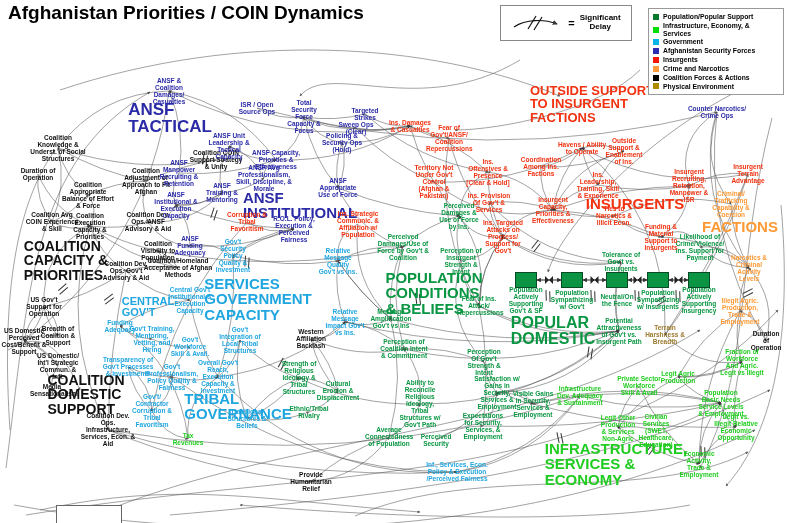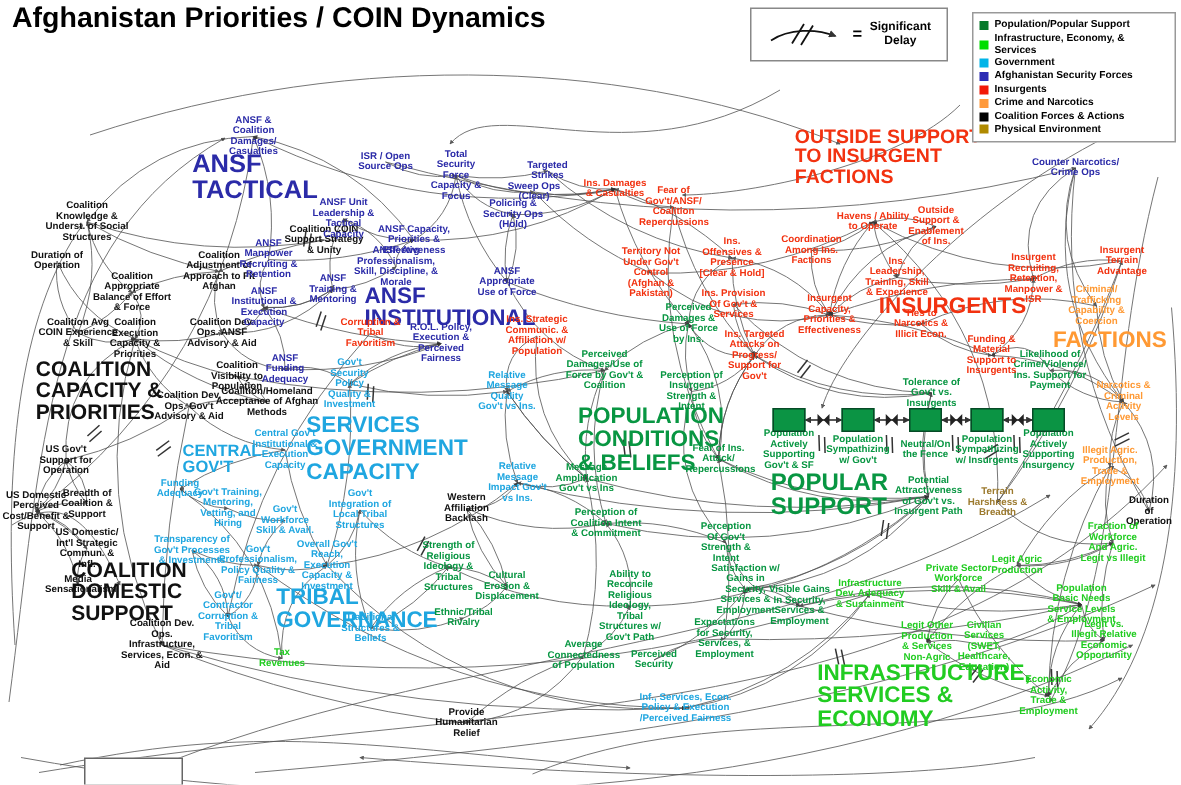--- a/index.html
+++ b/index.html
@@ -427,21 +427,21 @@
 CAPACITY</div>
     <div class="cluster" style="left: 238px; top: 406px; font-size: 15px; color: rgb(31, 166, 224);">TRIBAL
 GOVERNANCE</div>
     <div class="cluster" style="left: 86px; top: 394px; font-size: 14px; color: rgb(17, 17, 17);">COALITION
 DOMESTIC
 SUPPORT</div>
     <div class="cluster" style="left: 434px; top: 293px; font-size: 15px; color: rgb(8, 150, 66);">POPULATION
 CONDITIONS
 &amp; BELIEFS</div>
     <div class="cluster" style="left: 553px; top: 331px; font-size: 16px; color: rgb(8, 150, 66);">POPULAR
-SUPPORT</div>
+DOMESTIC</div>
     <div class="cluster" style="left: 592px; top: 104px; font-size: 13px; color: rgb(242, 50, 16);">OUTSIDE SUPPORT
 TO INSURGENT
 FACTIONS</div>
     <div class="cluster" style="left: 635px; top: 204px; font-size: 15px; color: rgb(242, 50, 16);">INSURGENTS</div>
     <div class="cluster" style="left: 740px; top: 227px; font-size: 15px; color: rgb(255, 153, 51);">FACTIONS</div>
     <div class="cluster" style="left: 616px; top: 464px; font-size: 15px; color: rgb(33, 204, 33);">INFRASTRUCTURE,
 SERVICES &amp;
 ECONOMY</div>
   </div>
 <div id="nodes">

